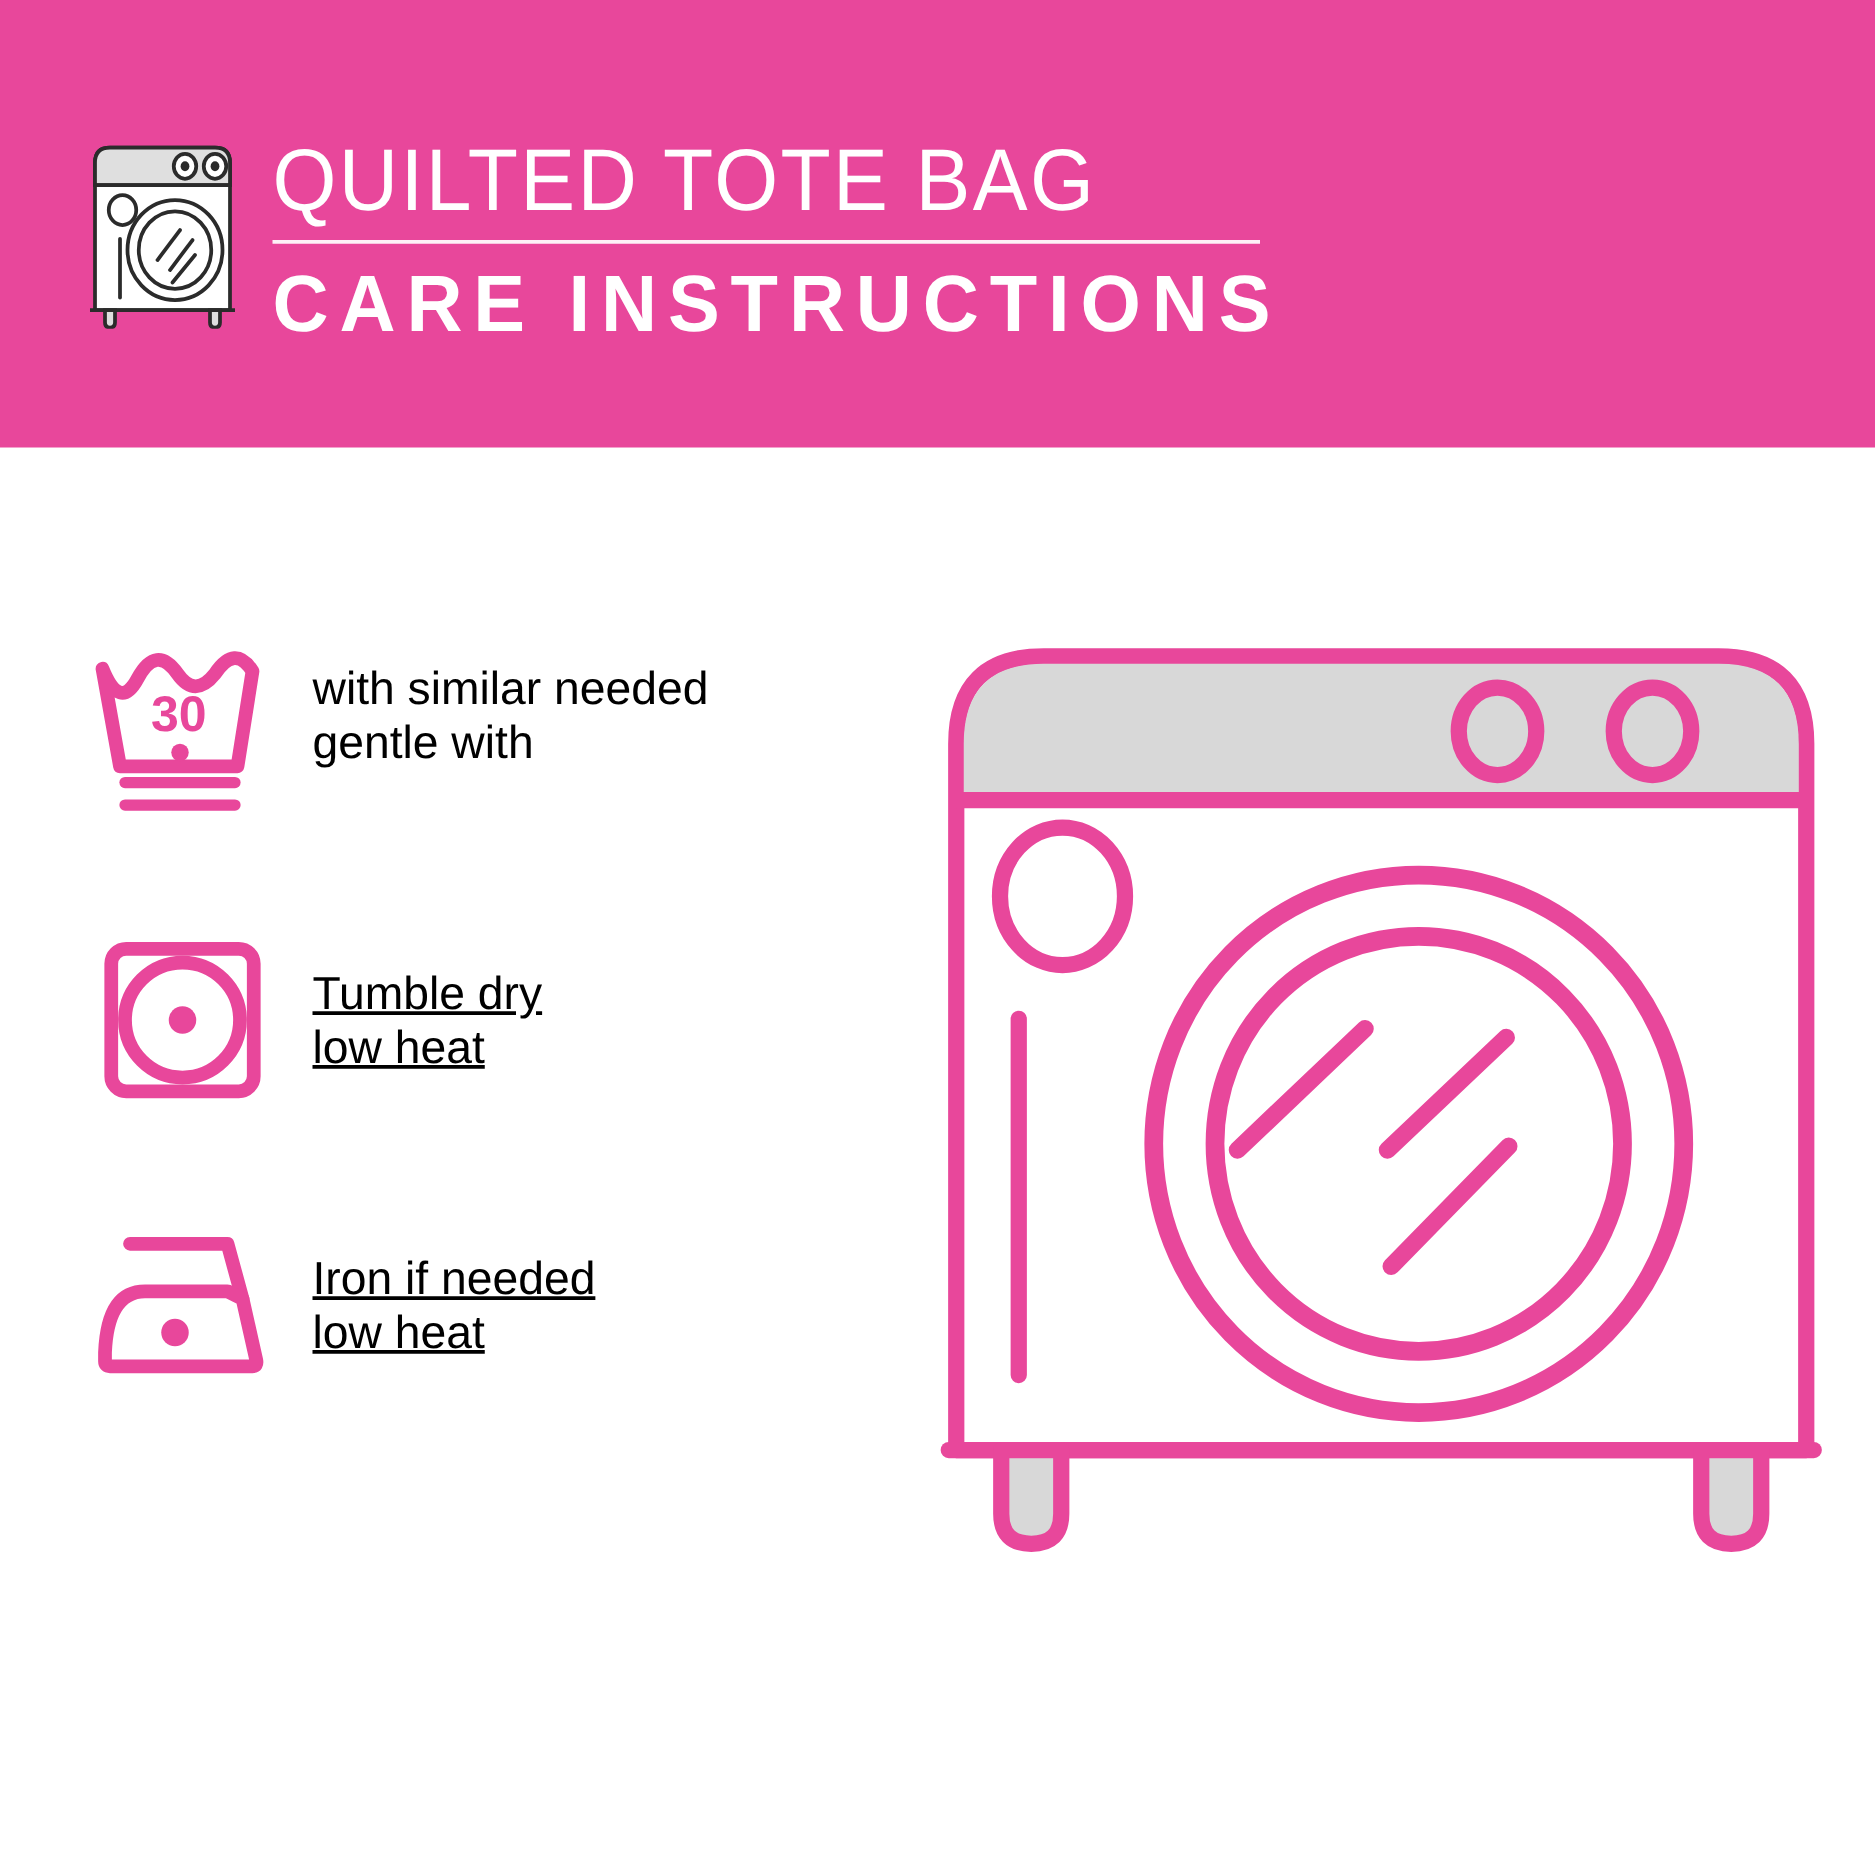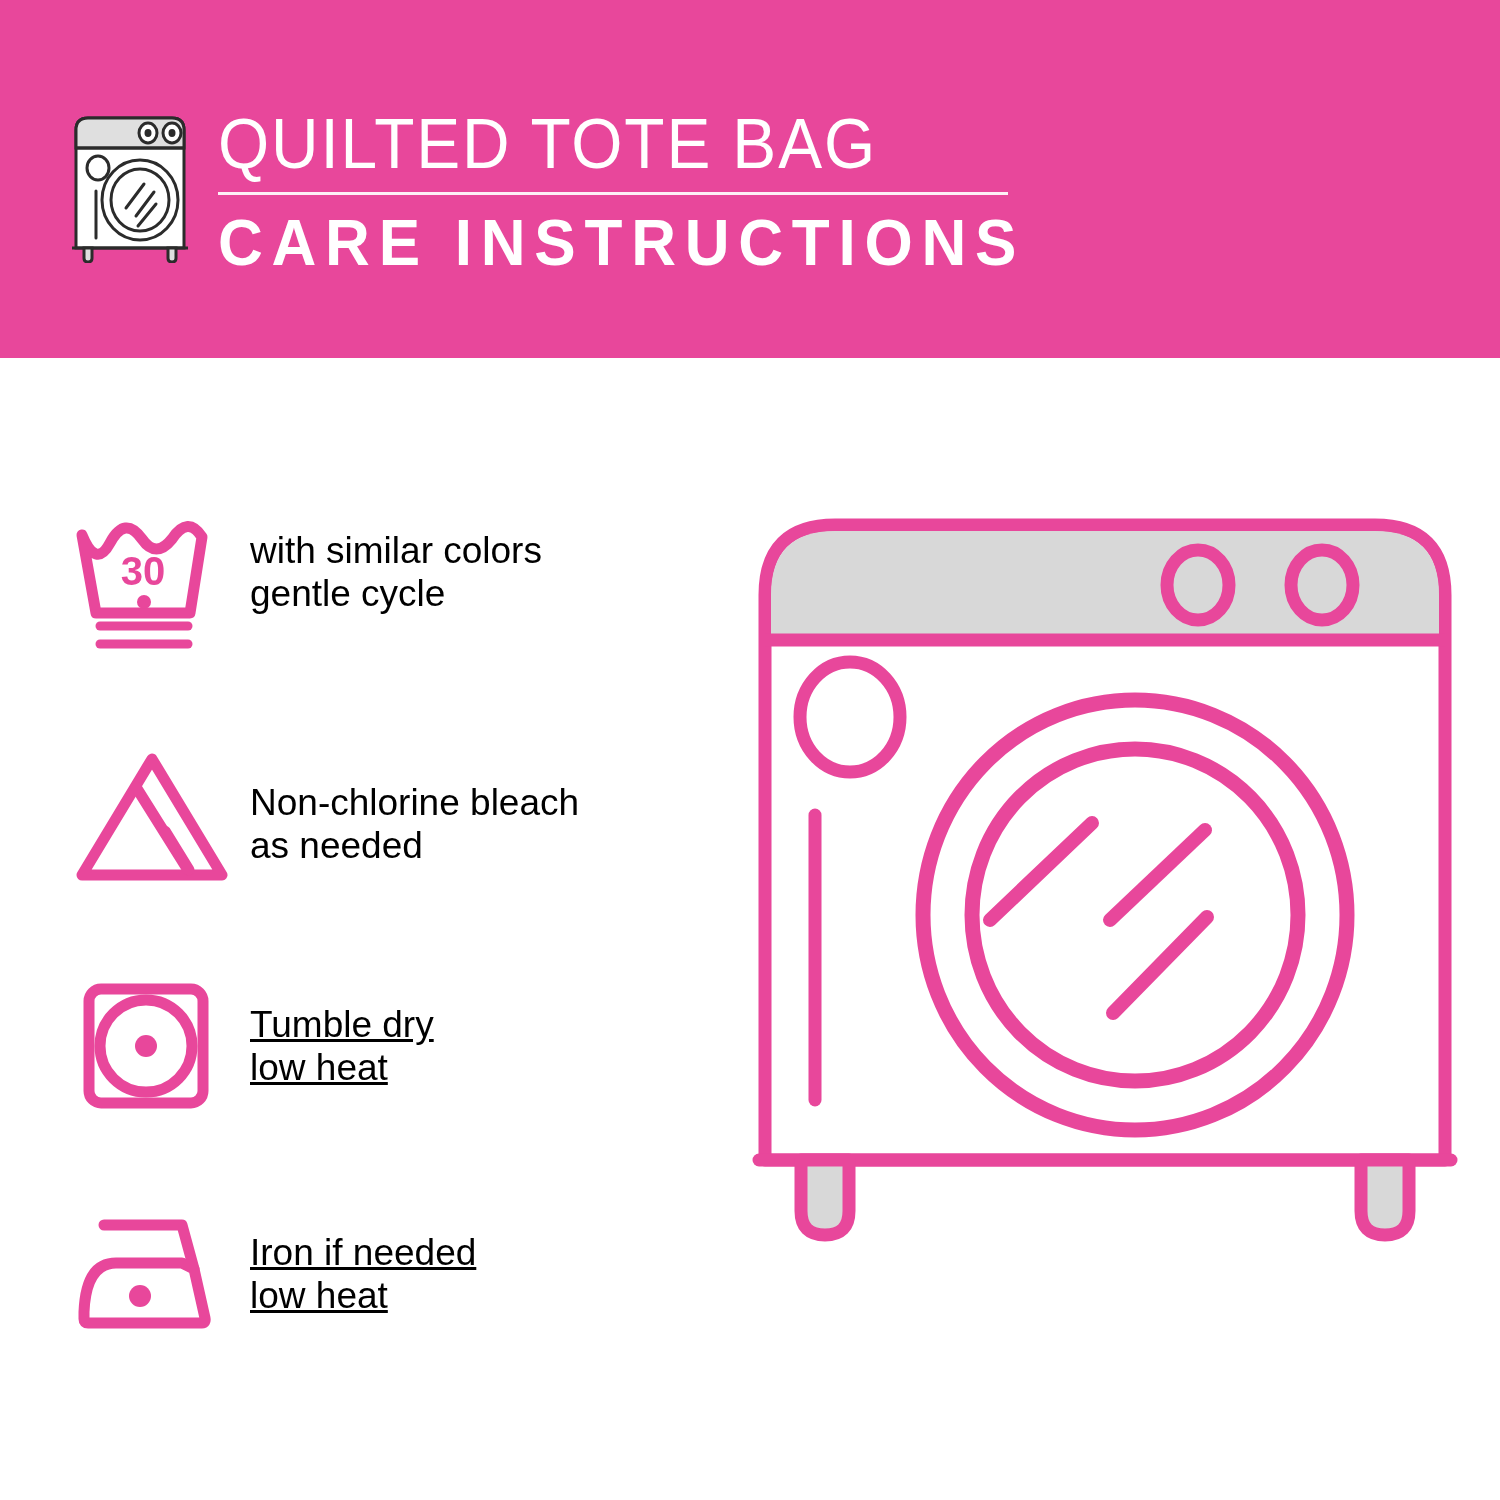--- a/index.html
+++ b/index.html
@@ -166,38 +166,25 @@
 
         <text x="73" y="68" text-anchor="middle" font-family="Liberation Sans, sans-serif" font-size="40" font-weight="700" fill="#e8479b">30</text>
 
         <circle cx="74" cy="85" r="7" fill="#e8479b"></circle>
 
         <line x1="30" y1="109" x2="118" y2="109" stroke="#e8479b" stroke-width="9" stroke-linecap="round"></line>
         <line x1="30" y1="127" x2="118" y2="127" stroke="#e8479b" stroke-width="9" stroke-linecap="round"></line>
       </svg>
     </div>
     <div class="care-label">
-      <span class="ln">with similar colors</span>
-      <span class="ln">gentle cycle</span>
-    </div>
-  </div>
-
-  <div class="care-row row-bleach">
-    <div class="care-symbol">
-      <svg viewBox="0 0 170 140" width="170" height="140" xmlns="http://www.w3.org/2000/svg">
-        <path d="M82 12 L152 128 L12 128 Z" fill="none" stroke="#e8479b" stroke-width="11" stroke-linejoin="round"></path>
-        <line x1="66" y1="40" x2="118" y2="123" stroke="#e8479b" stroke-width="11" stroke-linecap="round"></line>
-        <line x1="95" y1="84" x2="119" y2="123" stroke="#e8479b" stroke-width="11" stroke-linecap="round"></line>
-      </svg>
-    </div>
-    <div class="care-label">
-      <span class="ln">Non-chlorine bleach</span>
-      <span class="ln">as needed</span>
-    </div>
-  </div>
+      <span class="ln">with similar needed</span>
+      <span class="ln">gentle with</span>
+    </div>
+  </div>
+
 
   <div class="care-row row-dry">
     <div class="care-symbol">
       <svg viewBox="0 0 170 140" width="170" height="140" xmlns="http://www.w3.org/2000/svg">
         <rect x="19" y="12" width="114" height="114" rx="12" ry="12" fill="none" stroke="#e8479b" stroke-width="11"></rect>
         <circle cx="76" cy="69" r="46" fill="none" stroke="#e8479b" stroke-width="11"></circle>
         <circle cx="76" cy="69" r="11" fill="#e8479b"></circle>
       </svg>
     </div>
     <div class="care-label">

